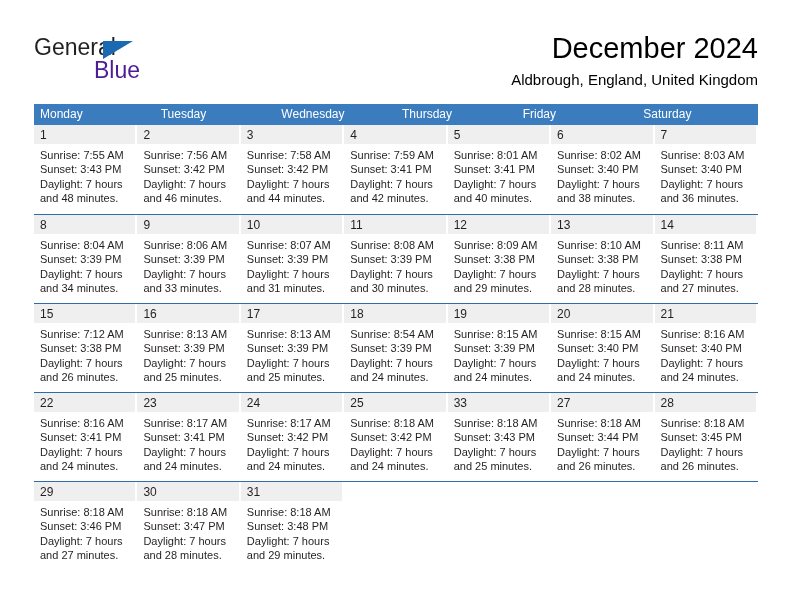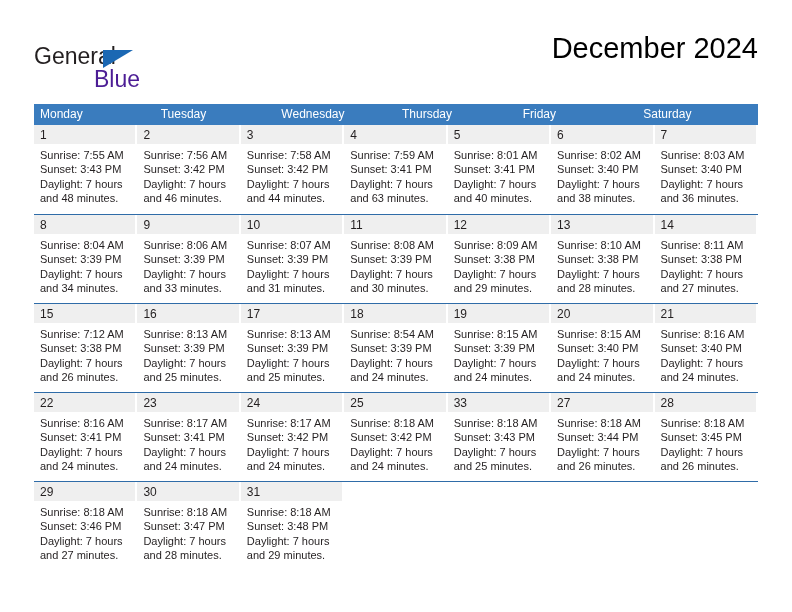--- a/index.html
+++ b/index.html
@@ -25,21 +25,21 @@
   .header {
     position: absolute;
     left: 34px;
     top: 30px;
     right: 34px;
     height: 66px;
   }
   .brand {
     position: absolute;
     left: 0;
-    top: 13px;
+    top: 4px;
     width: 200px;
     height: 56px;
   }
   .brand-general {
     position: absolute;
     left: 0;
     top: 0;
     font-size: 23px;
     line-height: 26px;
     color: #231f20;
@@ -153,20 +153,21 @@
   <div class="header">
 
     <div class="brand">
       <span class="brand-general">General</span>
       <span class="brand-triangle"></span>
       <span class="brand-blue">Blue</span>
     </div>
 
     <div class="titles">
       <div class="month-title">December 2024</div>
+      <div class="location">Aldbrough, England, United Kingdom</div>
     </div>
 
   </div>
 
   <div class="calendar">
     <div class="weekday-row">
         <div class="weekday">Monday</div>
         <div class="weekday">Tuesday</div>
         <div class="weekday">Wednesday</div>
         <div class="weekday">Thursday</div>
@@ -201,21 +202,21 @@
               <div>Daylight: 7 hours</div>
               <div>and 44 minutes.</div>
             </div>
           </div>
           <div class="day">
             <div class="day-band"><span class="day-num">4</span></div>
             <div class="day-info">
               <div>Sunrise: 7:59 AM</div>
               <div>Sunset: 3:41 PM</div>
               <div>Daylight: 7 hours</div>
-              <div>and 63 minutes.</div>
+              <div>and 42 minutes.</div>
             </div>
           </div>
           <div class="day">
             <div class="day-band"><span class="day-num">5</span></div>
             <div class="day-info">
               <div>Sunrise: 8:01 AM</div>
               <div>Sunset: 3:41 PM</div>
               <div>Daylight: 7 hours</div>
               <div>and 40 minutes.</div>
             </div>

